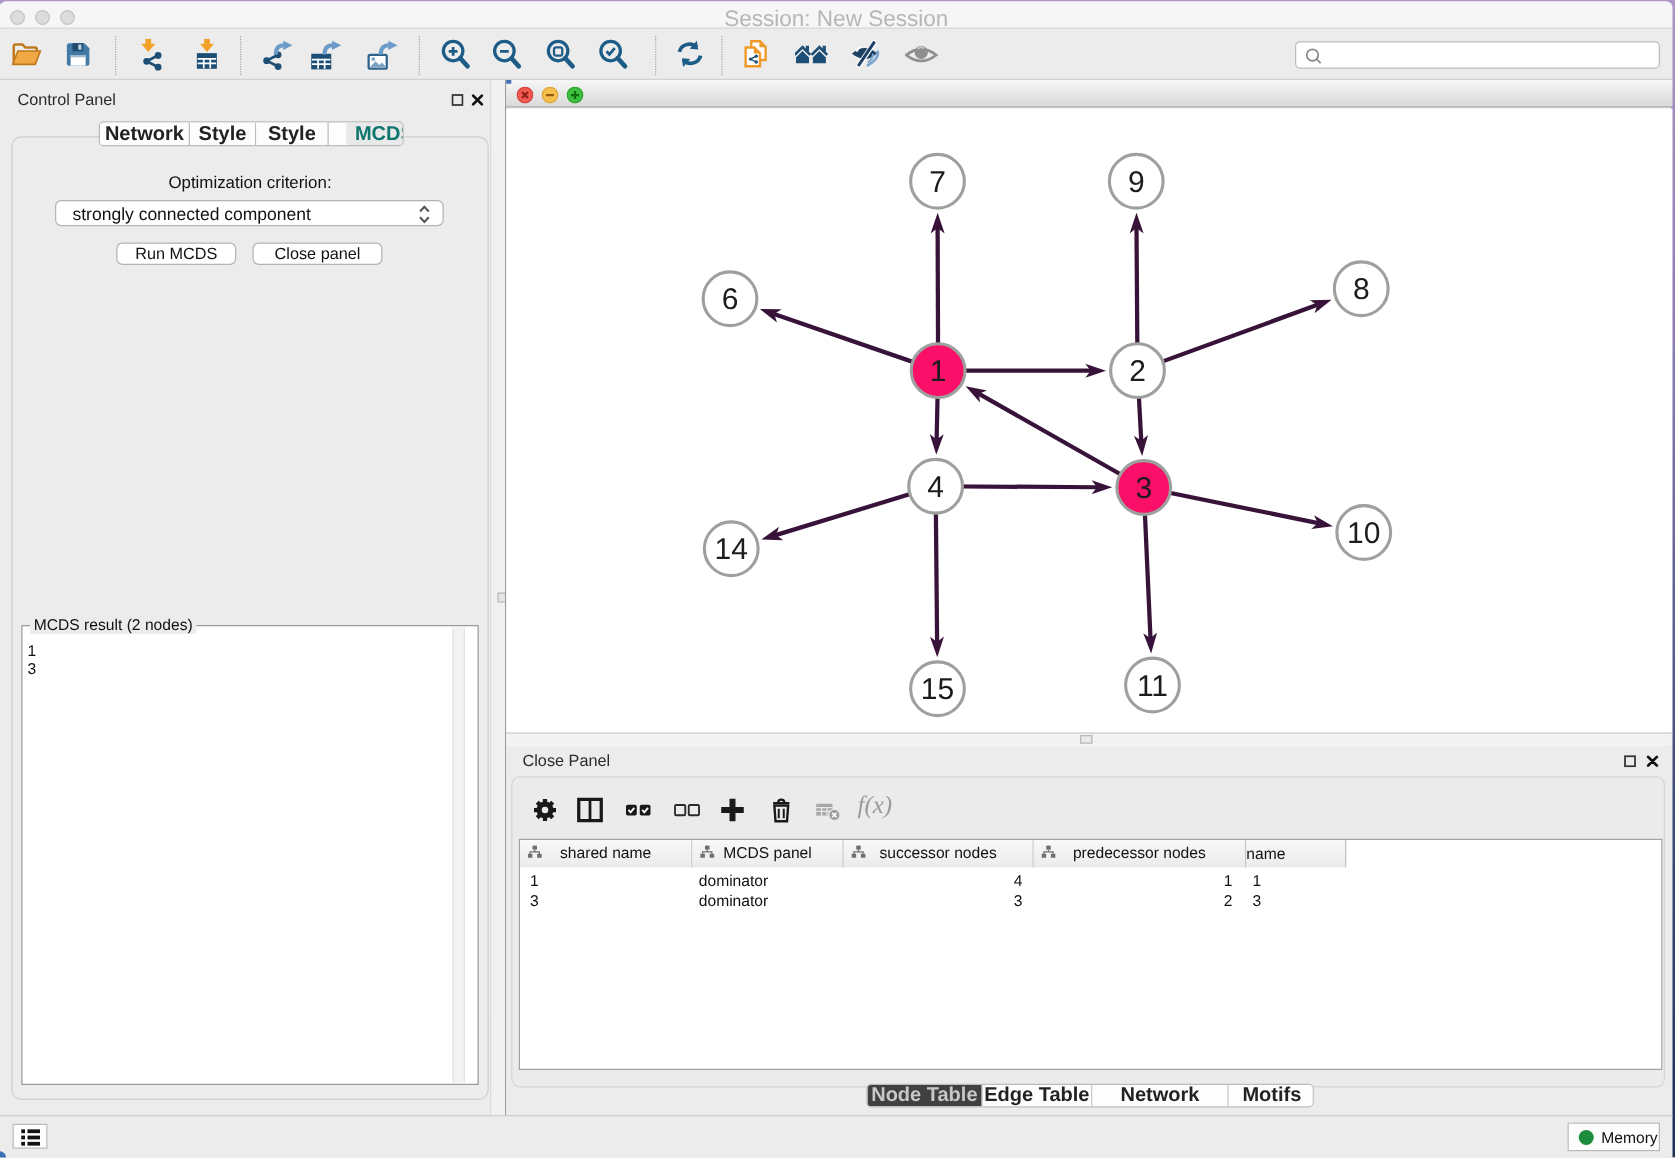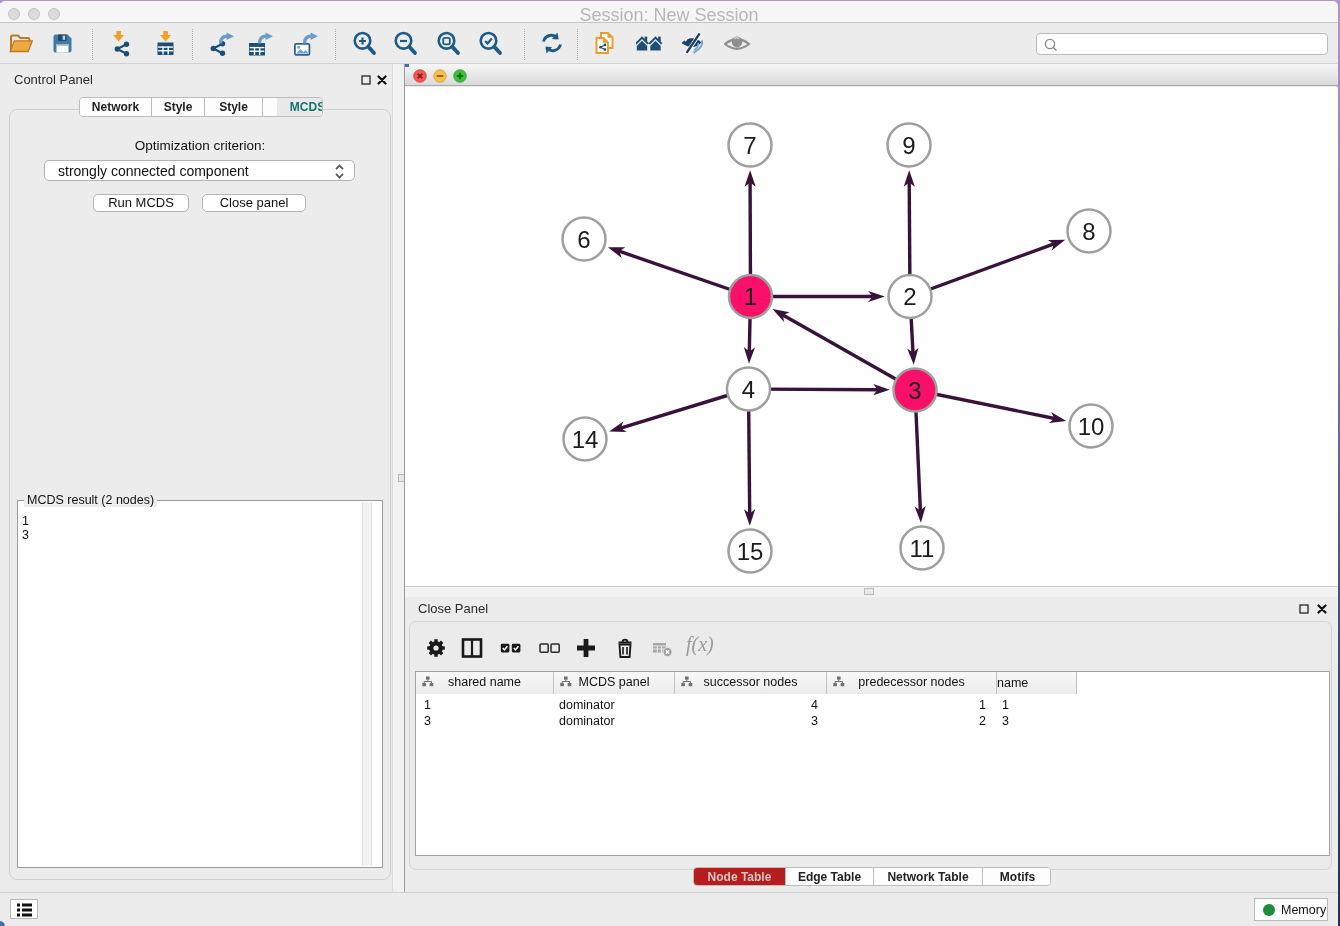--- a/index.html
+++ b/index.html
@@ -6,21 +6,21 @@
 .abs { position:absolute; }
 .ic { position:absolute; }
 .vsep { position:absolute; top:29px; height:31px; width:0; border-left:1px dotted #a9a9a9; }
 .hcell { position:absolute; top:0; height:22px; background:linear-gradient(#f8f8f8,#ebebeb);
   border-right:1px solid #c3c3c3; font-size:12.5px; color:#111; }
 .trow { position:absolute; left:0; width:100%; height:16px; font-size:12.5px; color:#111; }
 .trow span { position:absolute; top:1px; }
 .btn { position:absolute; background:#fff; border:1px solid #b4b4b4; border-radius:5px;
   font-size:13px; color:#111; text-align:center; }
 .tabseg { position:absolute; top:0; height:100%; border-right:1px solid #bcbcbc;
-  font-size:12px; font-weight:700; color:#222; text-align:center; background:#fdfdfd; }
+  font-size:16px; font-weight:700; color:#222; text-align:center; background:#fdfdfd; }
 </style></head>
 <body>
 
 <div class="abs" style="left:0;top:0;width:1340px;height:3px;background:#af94c6"></div>
 <div class="abs" style="left:1337px;top:0;width:3px;height:926px;background:linear-gradient(#af94c6,#8a7bb0 30%,#3d4a7a 70%,#1f3058)"></div>
 
 <div class="abs" style="left:0;top:1px;width:1338px;height:22px;background:#f6f6f6;border-bottom:1px solid #c4c4c4;border-radius:5px 5px 0 0">
 <div style="position:absolute;left:8px;top:7px;width:12px;height:12px;border-radius:50%;background:#dcdcdc;border:1px solid #c3c3c3;box-sizing:border-box"></div>
     <div style="position:absolute;left:28px;top:7px;width:12px;height:12px;border-radius:50%;background:#dcdcdc;border:1px solid #c3c3c3;box-sizing:border-box"></div>
     <div style="position:absolute;left:48px;top:7px;width:12px;height:12px;border-radius:50%;background:#dcdcdc;border:1px solid #c3c3c3;box-sizing:border-box"></div>
@@ -418,21 +418,21 @@
   </div>
 <div class="trow" style="top:713px">
 <span style="left:424px">3</span>
     <span style="left:559px">dominator</span>
 <span style="left:674px;width:144px;text-align:right">3</span>
 <span style="left:826px;width:160px;text-align:right">2</span>
 <span style="left:1002px">3</span>
   </div>
 
 <div class="abs" style="left:693px;top:867px;width:358px;height:19px;border:1px solid #bcbcbc;border-radius:4px;background:#fdfdfd;overflow:hidden">
-<div class="tabseg" style="left:0;width:92px;line-height:18px;background:#b91c1c;color:#c8c8c8">Node Table</div>
+<div class="tabseg" style="left:0;width:92px;line-height:18px;background:#404040;color:#c8c8c8">Node Table</div>
 <div class="tabseg" style="left:92px;width:88px;line-height:18px">Edge Table</div>
 <div class="tabseg" style="left:180px;width:109px;line-height:18px">Network Table</div>
 <div class="tabseg" style="left:289px;width:69px;line-height:18px;border-right:none">Motifs</div>
 </div>
 
 <div class="abs" style="left:0;top:892px;width:1338px;height:34px;background:#ececec;border-top:1px solid #cfcfcf"></div>
 <div class="abs" style="left:10px;top:899px;width:28px;height:20px;background:#fdfdfd;border:1px solid #b9b9b9;text-align:center"><span style="display:inline-block;margin-top:2px"><svg width="17" height="16" viewBox="0 0 17 16">
         <g fill="#111">
           <rect x="1" y="1.5" width="3" height="3"></rect>
           <rect x="6" y="1.5" width="10" height="3"></rect>

